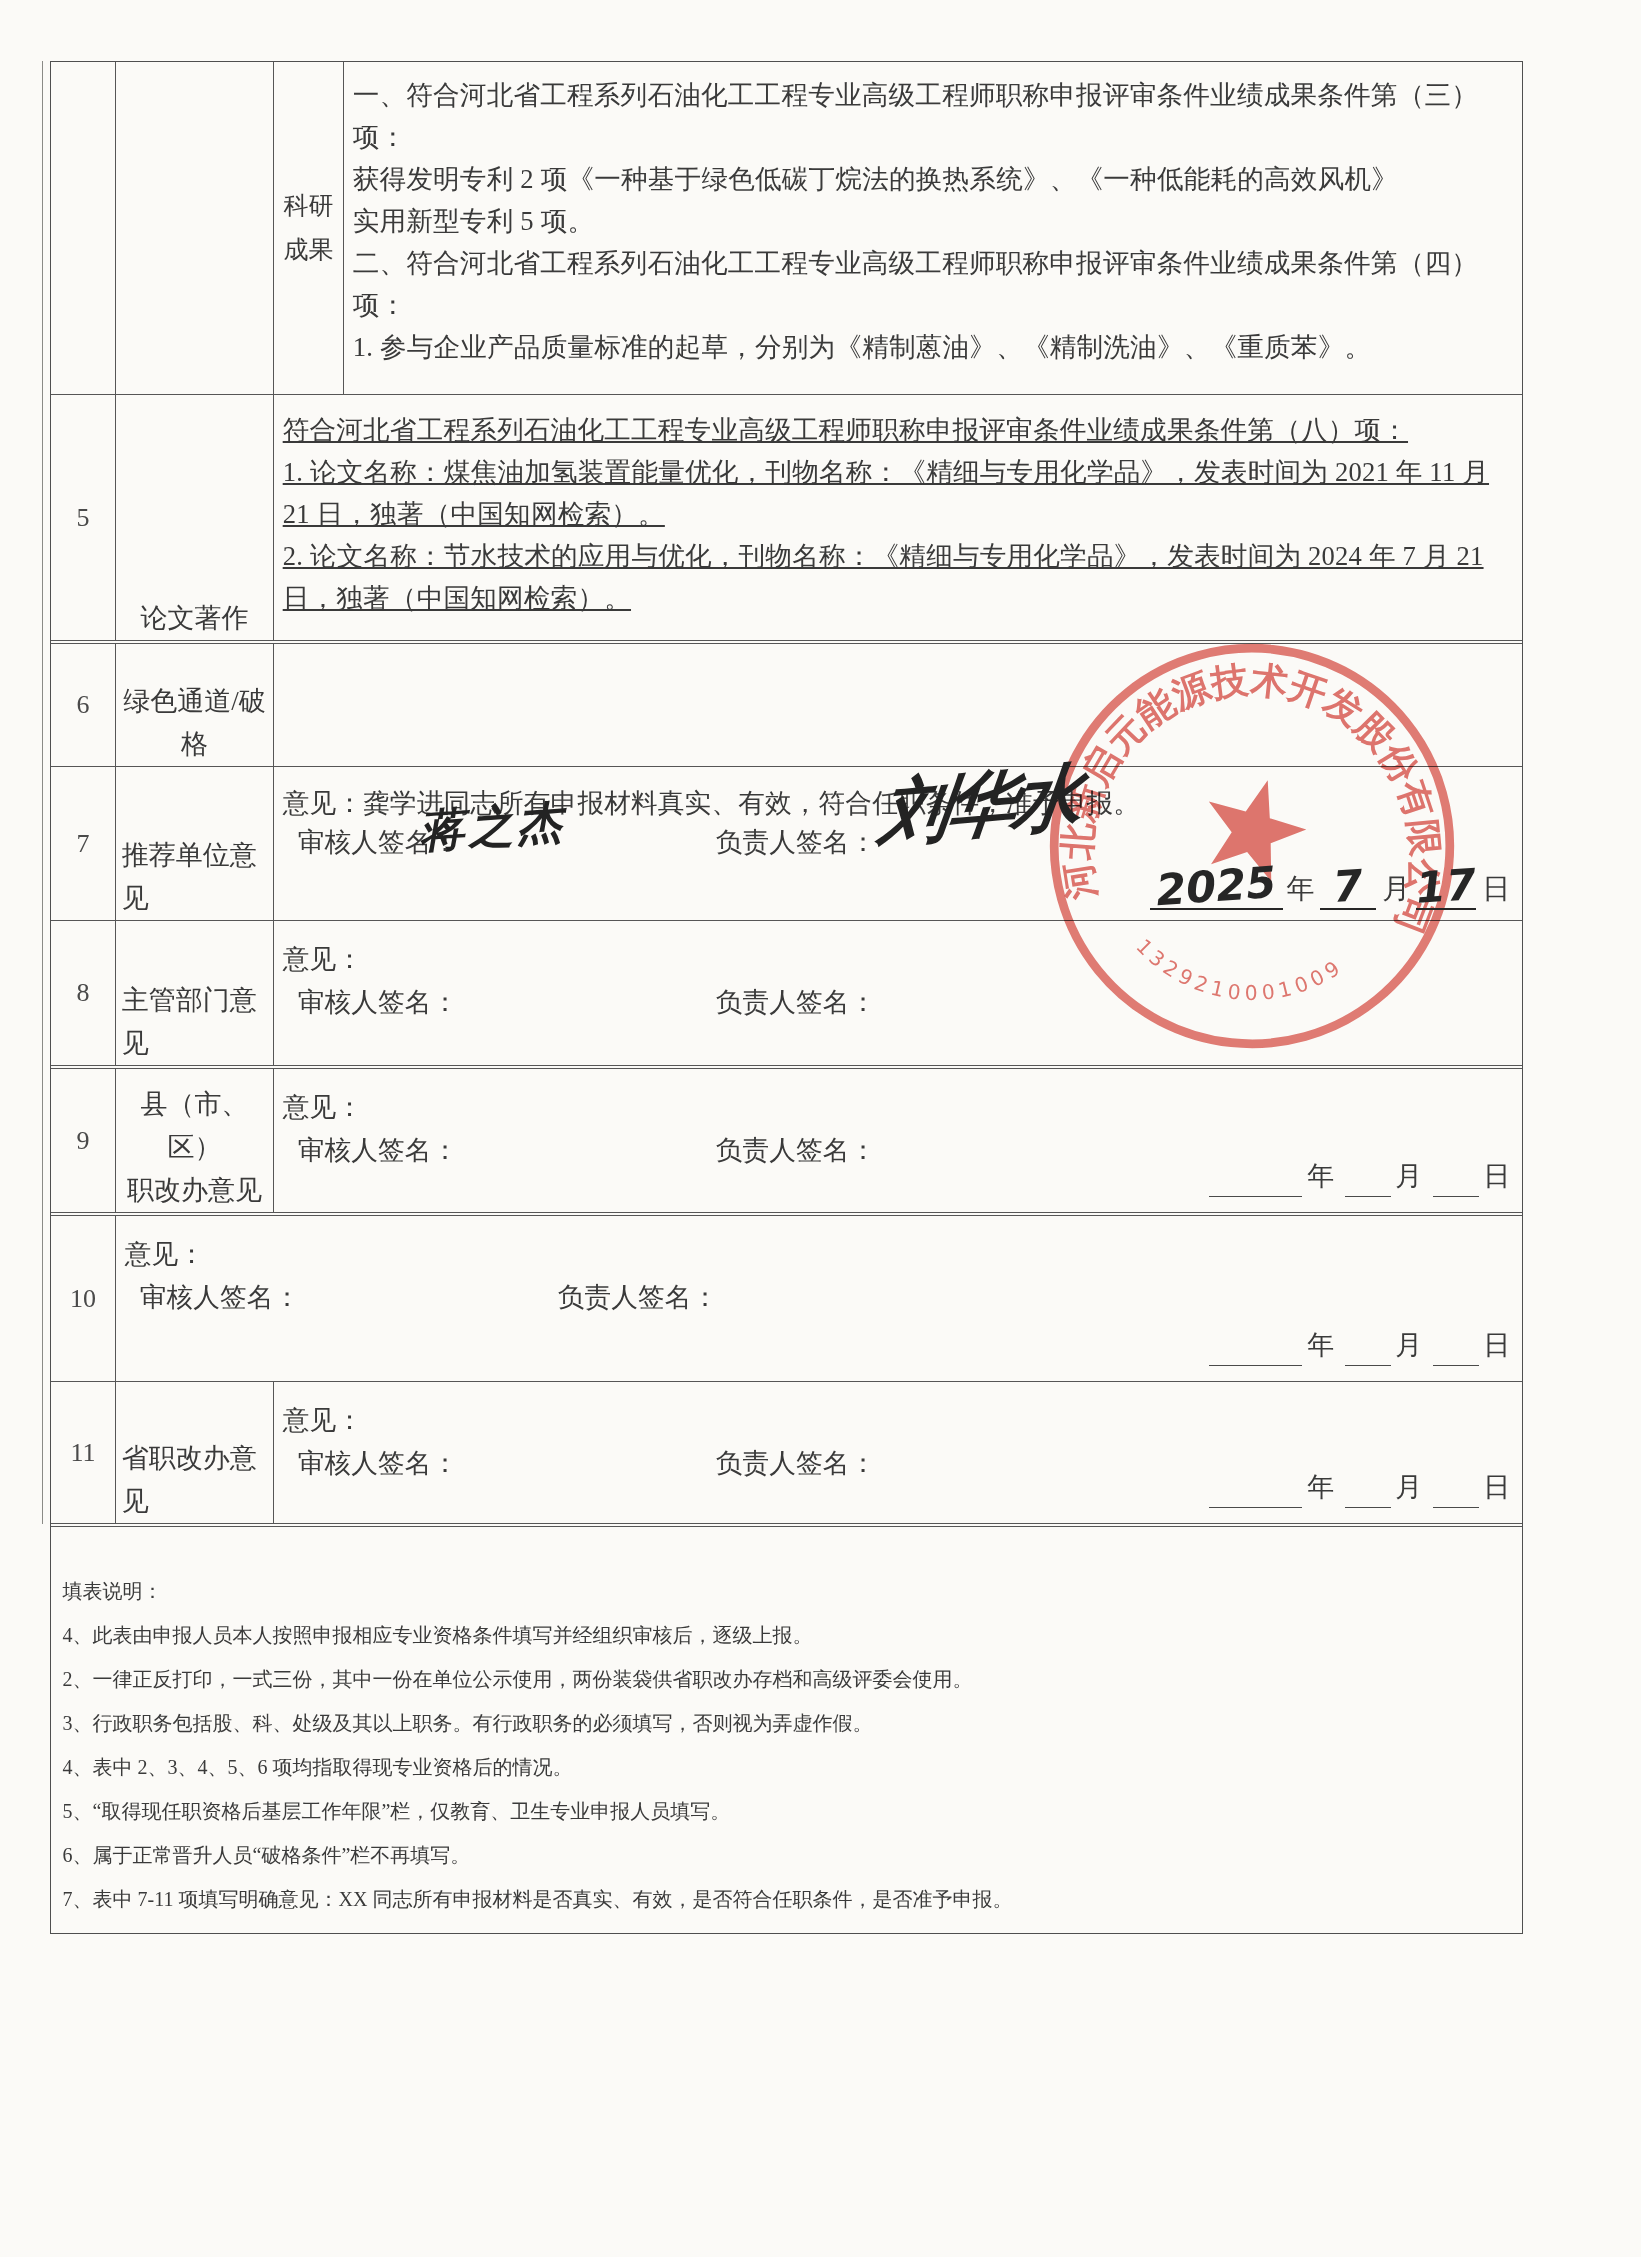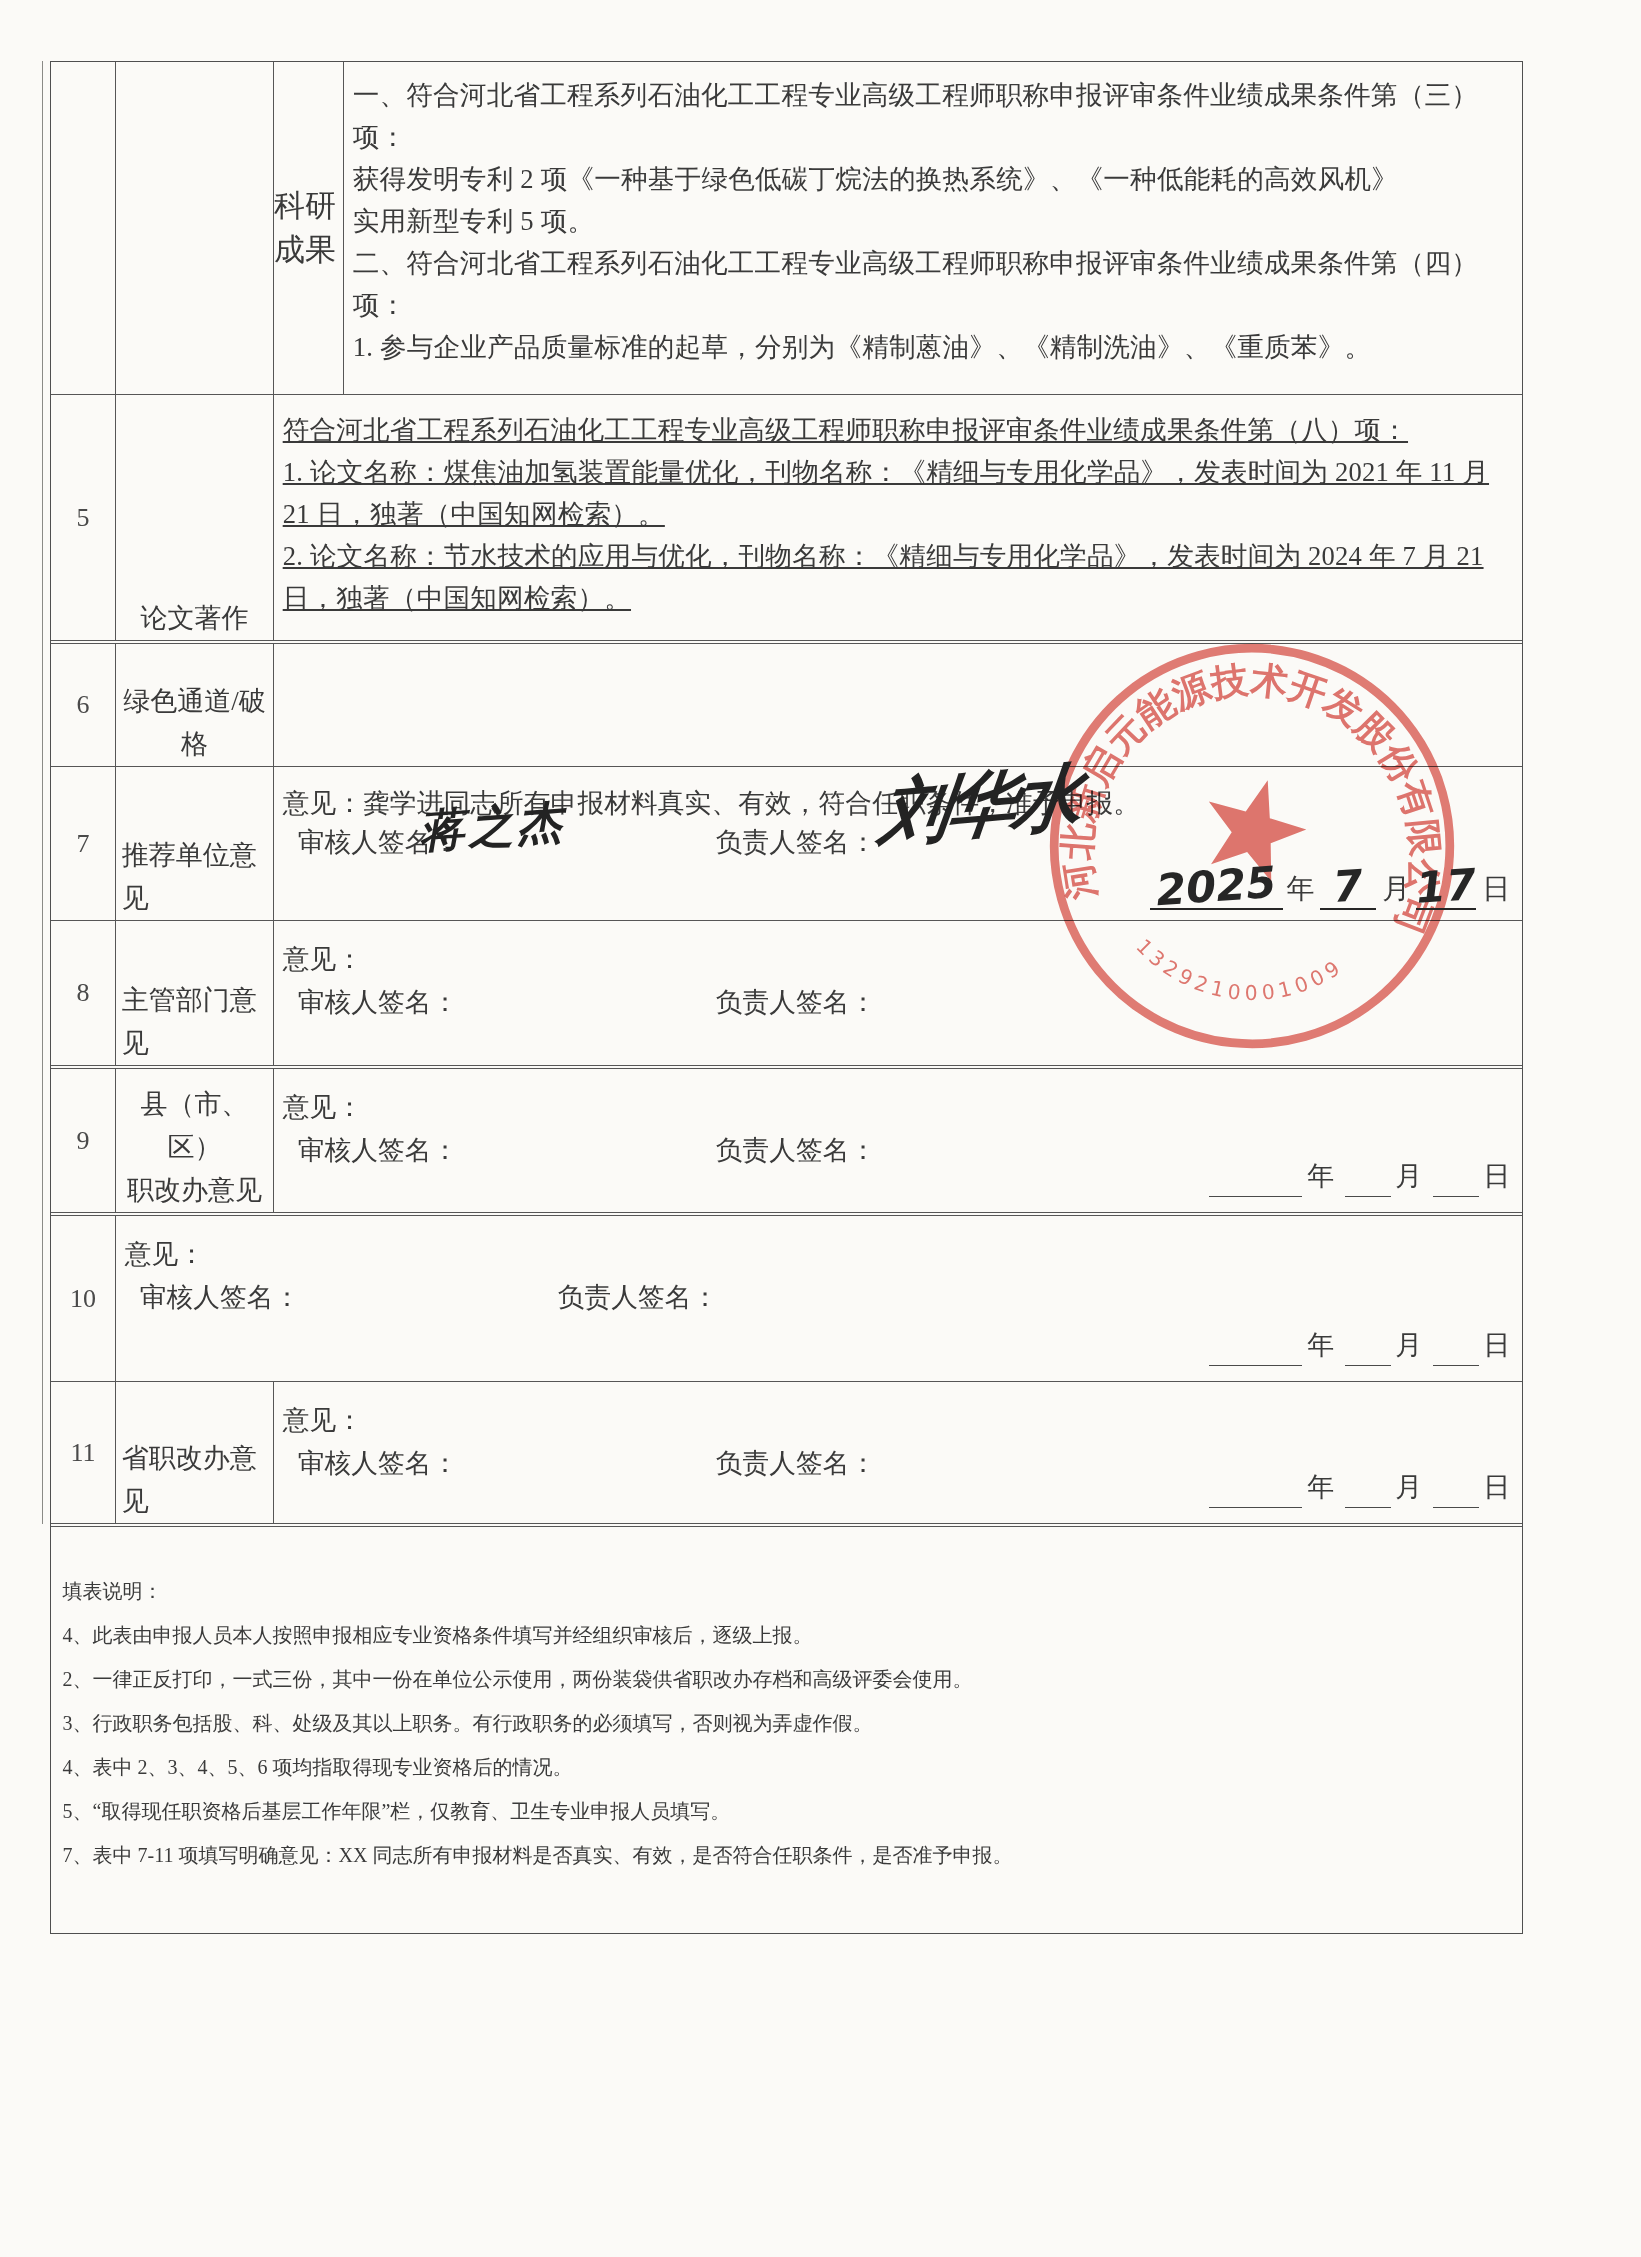--- a/index.html
+++ b/index.html
@@ -9,21 +9,21 @@
 
   .tbl{position:absolute;left:50px;top:61px;width:1473px;border:1.9px solid #4f4f4f;box-sizing:border-box;background:transparent;}
   .row{display:flex;box-sizing:border-box;border-top:1.9px solid #565656;}
   .row.first{border-top:none;}
   .row.dbl{border-top:4.8px double #565656;}
   .cell{box-sizing:border-box;border-left:1.9px solid #565656;position:relative;}
   .cell.c1{border-left:none;}
   .num{width:64px;display:flex;align-items:center;justify-content:center;font-size:26px;color:#4a4a4a;}
   .labelc{width:158px;display:flex;flex-direction:column;justify-content:flex-end;font-size:27px;line-height:43px;padding:0 3.9px 0 5.8px;}
   .labelc.ctr{text-align:center;padding:0 1.9px;}
-  .sub{width:70px;display:flex;flex-direction:column;justify-content:center;text-align:left;font-size:31px;line-height:44px;}
+  .sub{width:70px;display:flex;flex-direction:column;justify-content:center;text-align:center;font-size:25px;line-height:44px;}
   .contentc{flex:1;font-size:26.6px;line-height:42px;letter-spacing:0.2px;}
   .r4c{padding:11.6px 5.8px 0 8.7px;}
   .r5c{padding:13.5px 5.8px 0 8.7px;text-decoration:underline;}
   .cline{white-space:nowrap;}
 
   .op{position:absolute;left:8.7px;top:17.4px;white-space:nowrap;text-align:right;}
   .sigrow{position:absolute;left:8.7px;top:60px;right:7.7px;height:39px;}
   .siglabel{position:absolute;left:15px;top:0;white-space:nowrap;}
   .siglabel.second{left:433px;}
   .r7 .op{top:14.5px;}
@@ -193,20 +193,21 @@
       </div>
     </div>
 
     <div class="row dbl notesrow" style="height:410px;">
       <div class="nline">填表说明：</div>
       <div class="nline">4、此表由申报人员本人按照申报相应专业资格条件填写并经组织审核后，逐级上报。</div>
       <div class="nline">2、一律正反打印，一式三份，其中一份在单位公示使用，两份装袋供省职改办存档和高级评委会使用。</div>
       <div class="nline">3、行政职务包括股、科、处级及其以上职务。有行政职务的必须填写，否则视为弄虚作假。</div>
       <div class="nline">4、表中 2、3、4、5、6 项均指取得现专业资格后的情况。</div>
       <div class="nline">5、“取得现任职资格后基层工作年限”栏，仅教育、卫生专业申报人员填写。</div>
+      <div class="nline">6、属于正常晋升人员“破格条件”栏不再填写。</div>
       <div class="nline">7、表中 7-11 项填写明确意见：XX 同志所有申报材料是否真实、有效，是否符合任职条件，是否准予申报。</div>
     </div>
 
   </div>
 
   <svg class="stamp" viewBox="0 0 460 460">
     <circle cx="230" cy="230" r="204" fill="none" stroke="#d6453c" stroke-width="9" opacity="0.78"></circle>
     <path id="arcTop" d="M 76,300 A 166,166 0 1 1 384,300" fill="none"></path>
     <path id="arcBottom" d="M 104,328 A 161,161 0 0 0 356,328" fill="none"></path>
     <text font-size="38" font-weight="bold" fill="#d6453c" opacity="0.82" font-family="Liberation Serif, DejaVu Serif, serif">

